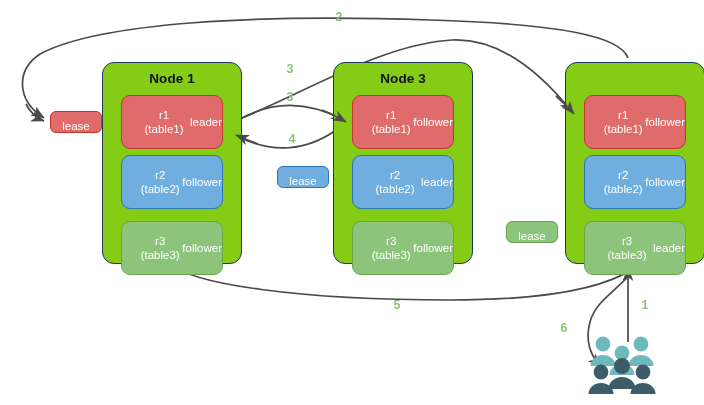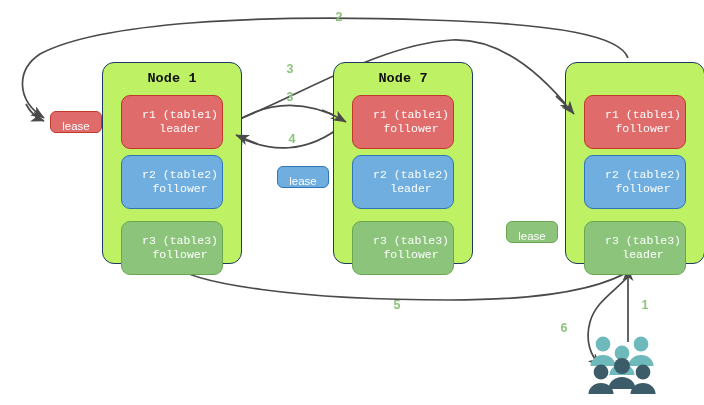--- a/index.html
+++ b/index.html
@@ -5,30 +5,30 @@
   html,body{margin:0;padding:0;background:#ffffff;}
   body{
     width:704px;height:405px;position:relative;overflow:hidden;
     font-family:"Liberation Sans","DejaVu Sans",sans-serif;
   }
   #stage{position:absolute;left:0;top:0;width:704px;height:405px;}
 
   
   .node{
     position:absolute;box-sizing:border-box;
-    background:#bef264;border:1.6px solid #1F3864;border-radius:12px;font-family:Liberation Mono, monospace;
+    background:#84cc16;border:1.6px solid #1F3864;border-radius:12px;
   }
   .node-title{
     position:absolute;left:0;right:0;top:8px;text-align:center;
     font-size:13.5px;font-weight:bold;color:#111111;letter-spacing:.1px;
   }
   .replica{
     position:absolute;left:18px;right:18px;height:54px;
     border-radius:9px;box-sizing:border-box;
-    display:flex;flex-direction:column;align-items:center;justify-content:center;
+    display:flex;flex-direction:row;align-items:center;justify-content:center;
     color:#ffffff;font-size:11.5px;line-height:14px;text-align:center;padding-left:16px;
   }
   .replica .l1,.replica .l2{display:block;}
   .r-red  {background:#E06B6B;border:1.6px solid #C0392B;}
   .r-blue {background:#6FAEDE;border:1.6px solid #2E75B6;}
   .r-green{background:#8CC47C;border:1.6px solid #6AA84F;margin-top:16px;}
 
   
   .lease{
     position:absolute;box-sizing:border-box;
@@ -91,21 +91,21 @@
       <span class="l1">r2 (table2)</span>
       <span class="l2">follower</span>
     </div>
     <div class="replica r-green" style="top:142px;">
       <span class="l1">r3 (table3)</span>
       <span class="l2">follower</span>
     </div>
   </div>
 
   <div class="node" style="left:333px;top:62px;width:140px;height:202px;">
-    <div class="node-title">Node 7</div>
+    <div class="node-title">Node 3</div>
     <div class="replica r-red" style="top:32px;">
       <span class="l1">r1 (table1)</span>
       <span class="l2">follower</span>
     </div>
     <div class="replica r-blue" style="top:92px;">
       <span class="l1">r2 (table2)</span>
       <span class="l2">leader</span>
     </div>
     <div class="replica r-green" style="top:142px;">
       <span class="l1">r3 (table3)</span>

